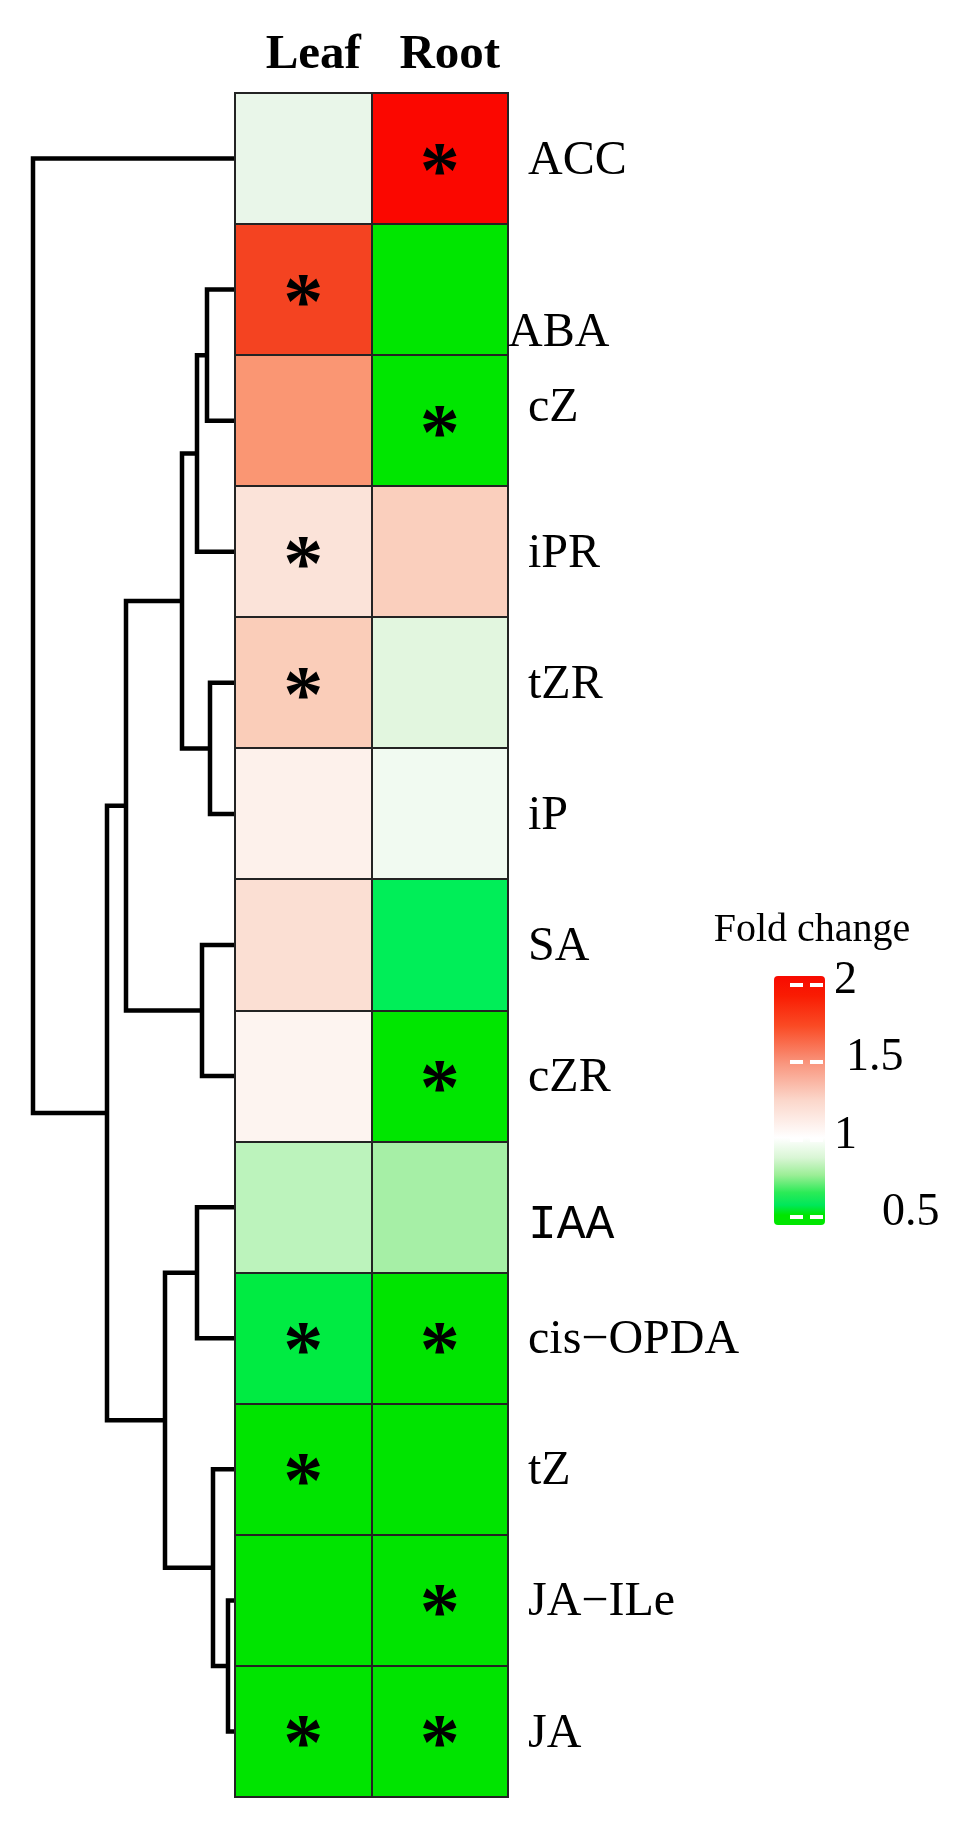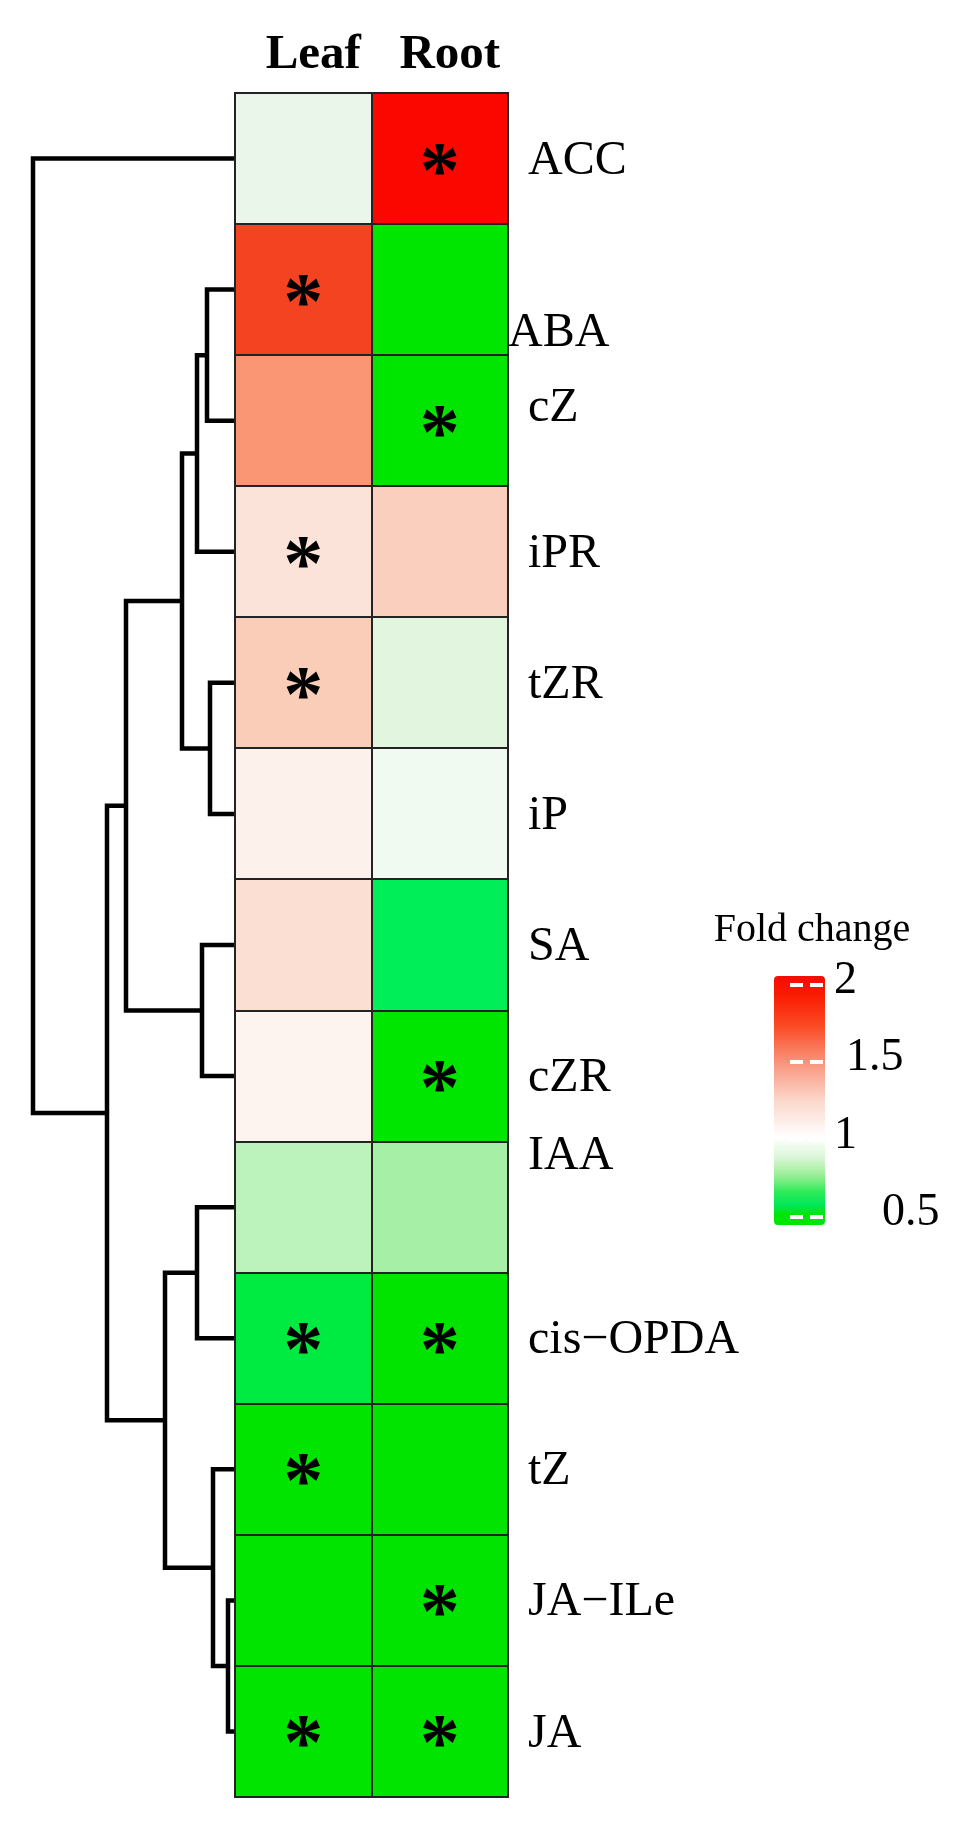--- a/index.html
+++ b/index.html
@@ -86,21 +86,21 @@
     </div>
   <div id="rowlabels">
       <div class="row-label" style="left: 528px; top: 158.54px;">ACC</div>
       <div class="row-label" style="left: 508px; top: 289.62px; margin-top: 41px;">ABA</div>
       <div class="row-label" style="left: 528px; top: 406px;">cZ</div>
       <div class="row-label" style="left: 528px; top: 551.78px;">iPR</div>
       <div class="row-label" style="left: 528px; top: 682.86px; text-align: right;">tZR</div>
       <div class="row-label" style="left: 528px; top: 813.94px;">iP</div>
       <div class="row-label" style="left: 528px; top: 945.02px;">SA</div>
       <div class="row-label" style="left: 528px; top: 1076.1px;">cZR</div>
-      <div class="row-label" style="left: 528px; top: 1154px;">IAA</div>
+      <div class="row-label" style="left: 528px; top: 1226px; font-family: Liberation Mono, monospace;">IAA</div>
       <div class="row-label" style="left: 528px; top: 1338.26px;">cis−OPDA</div>
       <div class="row-label" style="left: 528px; top: 1469.34px;">tZ</div>
       <div class="row-label" style="left: 528px; top: 1600.42px;">JA−ILe</div>
       <div class="row-label" style="left: 528px; top: 1731.5px;">JA</div>
     </div>
   <div id="legend">
     <div class="legend-title" id="legend-title" style="left: 812px; top: 928px;">Fold change</div>
     <div class="legend-bar" id="legend-bar" style="left: 774px; top: 976px; width: 51px; height: 249px; background: linear-gradient(rgb(248, 10, 0) 0%, rgb(249, 28, 3) 8%, rgb(250, 74, 36) 20%, rgb(249, 149, 125) 35%, rgb(251, 215, 203) 50%, rgb(255, 255, 255) 65%, rgb(217, 246, 213) 73%, rgb(155, 238, 150) 80%, rgb(43, 235, 87) 87%, rgb(0, 231, 90) 92%, rgb(0, 230, 0) 96%, rgb(0, 230, 0) 100%);"></div>
   <div class="legend-tick" style="left: 834px; top: 978px;">2</div>
       <div class="legend-dash" style="left: 790px; top: 983px; width: 33px;"></div>

